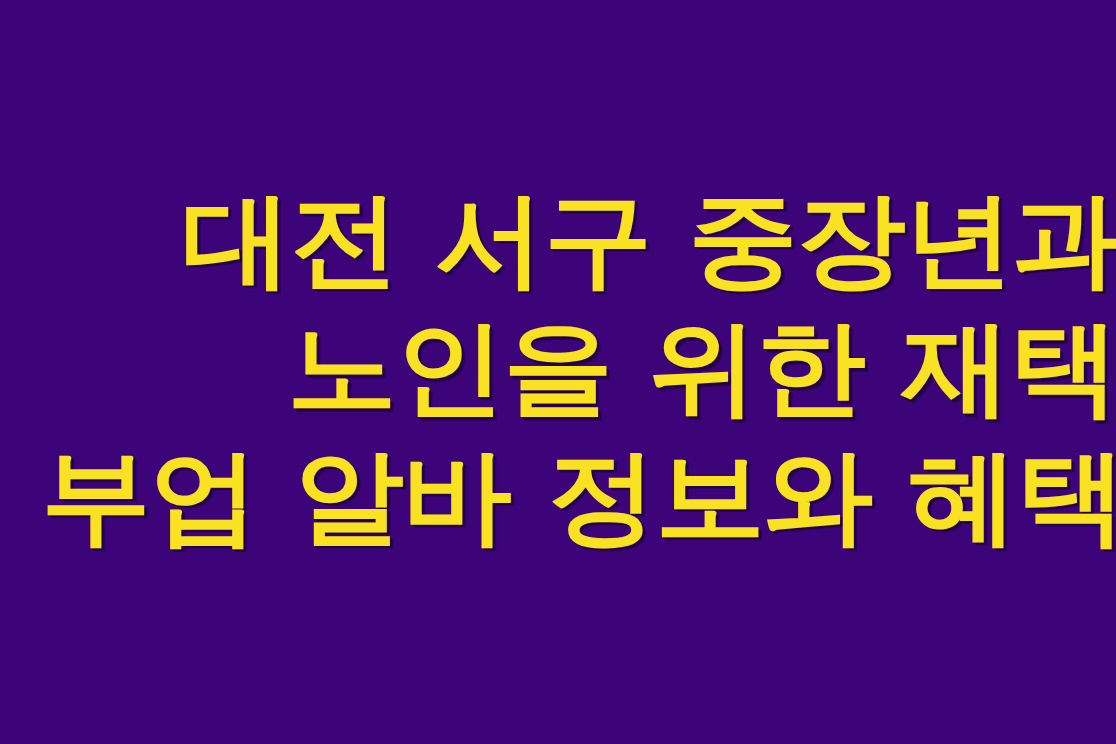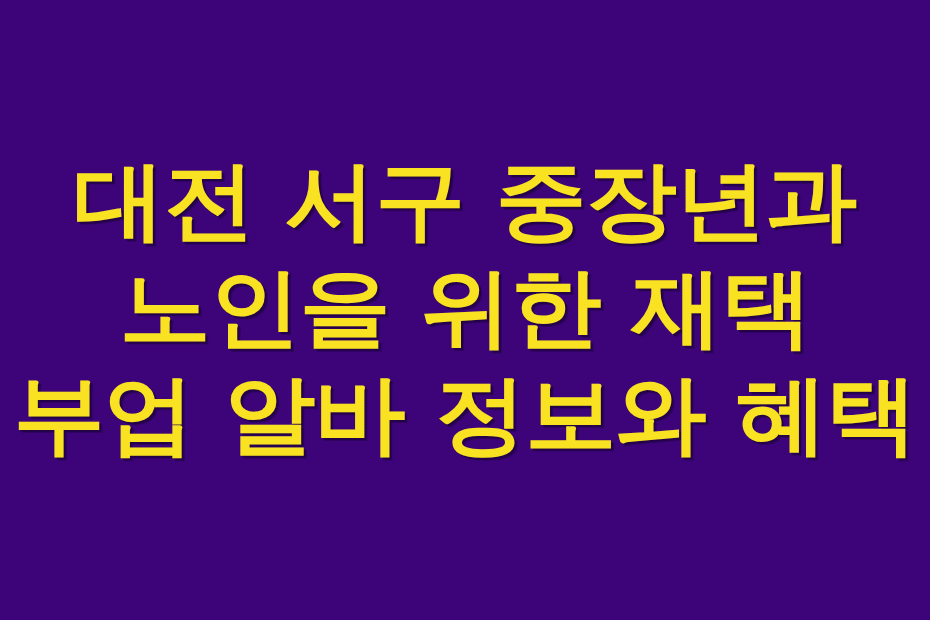--- a/index.html
+++ b/index.html
@@ -19,21 +19,21 @@
     background: #3c0478;
     display: flex;
     align-items: center;
     justify-content: center;
     box-sizing: border-box;
   }
 
   .headline {
     display: flex;
     flex-direction: column;
-    align-items: center;
+    align-items: flex-end;
     justify-content: center;
     width: 100%;
     padding: 0 18px;
     box-sizing: border-box;
     margin-top: -6px;
   }
 
   .headline-line {
     color: #f8e222;
     font-family: "DejaVu Sans", "Liberation Sans", sans-serif;

